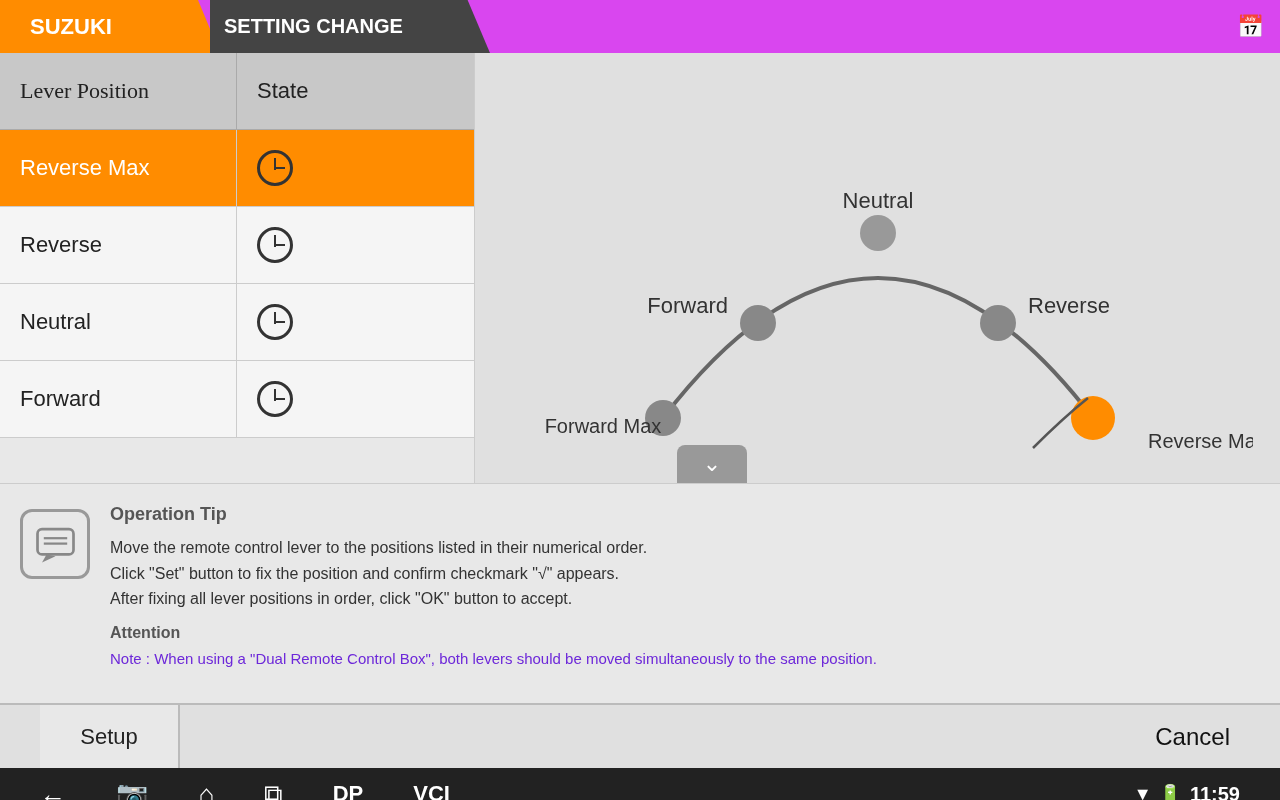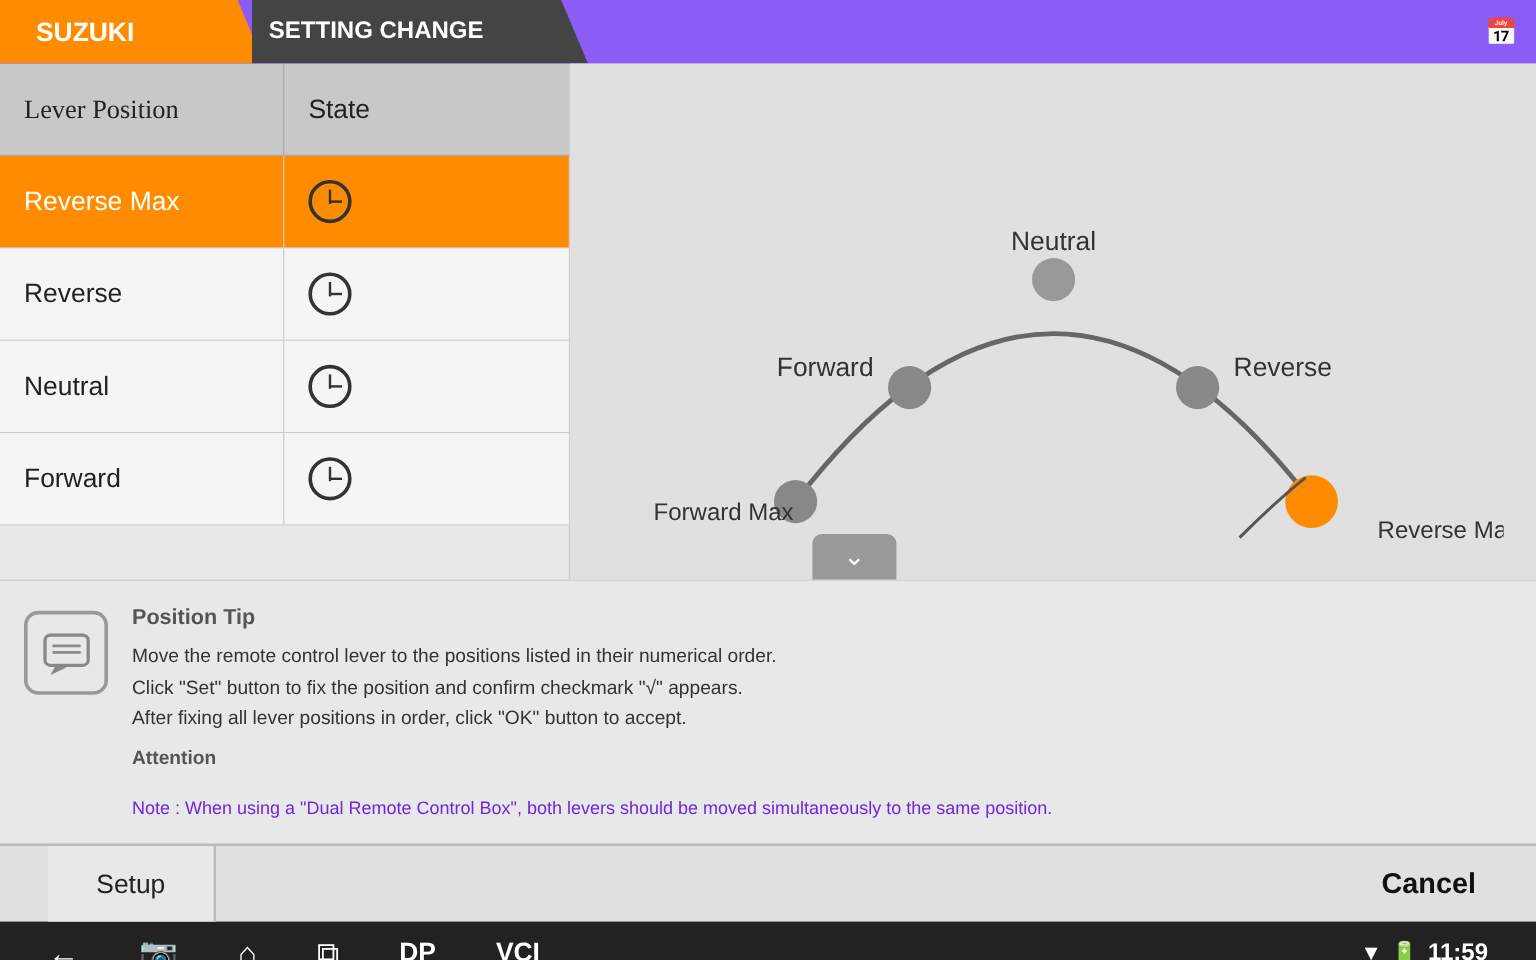--- a/index.html
+++ b/index.html
@@ -3,21 +3,21 @@
   <meta charset="utf-8">
   <style>
     * { margin: 0; padding: 0; box-sizing: border-box; }
     body { width: 1280px; height: 800px; font-family: Arial, sans-serif; background: #d0d0d0; overflow: hidden; }
 
     
     .header {
       display: flex;
       align-items: flex-start;
       height: 53px;
-      background: #8b5cf6;
+      background: #d946ef;
       position: relative;
     }
     .header-suzuki {
       background: #ff8c00;
       color: white;
       font-weight: bold;
       font-size: 22px;
       padding: 0 30px;
       height: 100%;
       display: flex;
@@ -199,21 +199,21 @@
     .op-tip-body {
       font-size: 16px;
       color: #333;
       line-height: 1.6;
       margin-bottom: 12px;
     }
     .attention-title {
       font-size: 16px;
       font-weight: bold;
       color: #555;
-      margin-bottom: 21px;
+      margin-bottom: 6px;
     }
     .attention-body {
       font-size: 15px;
       color: #6d28d9;
       line-height: 1.5;
     }
 
     
     .footer-buttons {
       display: flex;
@@ -233,21 +233,21 @@
       background: #e8e8e8;
       margin-left: 40px;
     }
     .btn-cancel {
       flex: 1;
       display: flex;
       align-items: center;
       justify-content: flex-end;
       padding-right: 50px;
       font-size: 24px;
-      font-weight: bold;
+      font-weight: normal;
       color: #111;
       cursor: pointer;
     }
 
     
     .system-bar {
       height: 52px;
       background: #222;
       display: flex;
       align-items: center;
@@ -373,21 +373,21 @@
 <div class="info-area">
   <div class="message-icon">
     <svg viewBox="0 0 50 50" fill="none" xmlns="http://www.w3.org/2000/svg">
       <rect x="5" y="8" width="40" height="28" rx="5" stroke="#888" stroke-width="3"></rect>
       <line x1="12" y1="18" x2="38" y2="18" stroke="#888" stroke-width="2.5"></line>
       <line x1="12" y1="24" x2="38" y2="24" stroke="#888" stroke-width="2.5"></line>
       <path d="M15 36 L10 45 L25 38" fill="#888"></path>
     </svg>
   </div>
   <div class="info-text">
-    <div class="op-tip-title">Position Tip</div>
+    <div class="op-tip-title">Operation Tip</div>
     <div class="op-tip-body">
       <span>Move the remote control lever to the positions listed in their numerical order.<br>
       Click "Set" button to fix the position and confirm checkmark "√" appears.<br>
       After fixing all lever positions in order, click "OK" button to accept.</span>
     </div>
     <div class="attention-title">Attention</div>
     <div class="attention-body">Note : When using a "Dual Remote Control Box", both levers should be moved simultaneously to the same position.</div>
   </div>
 </div>
 

